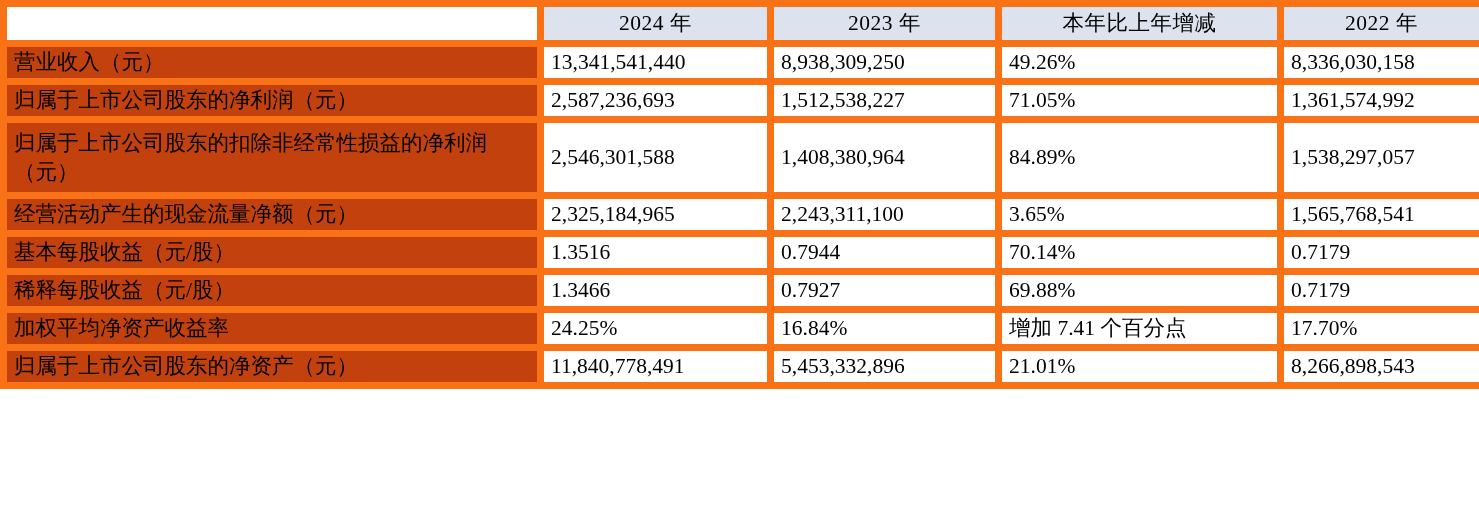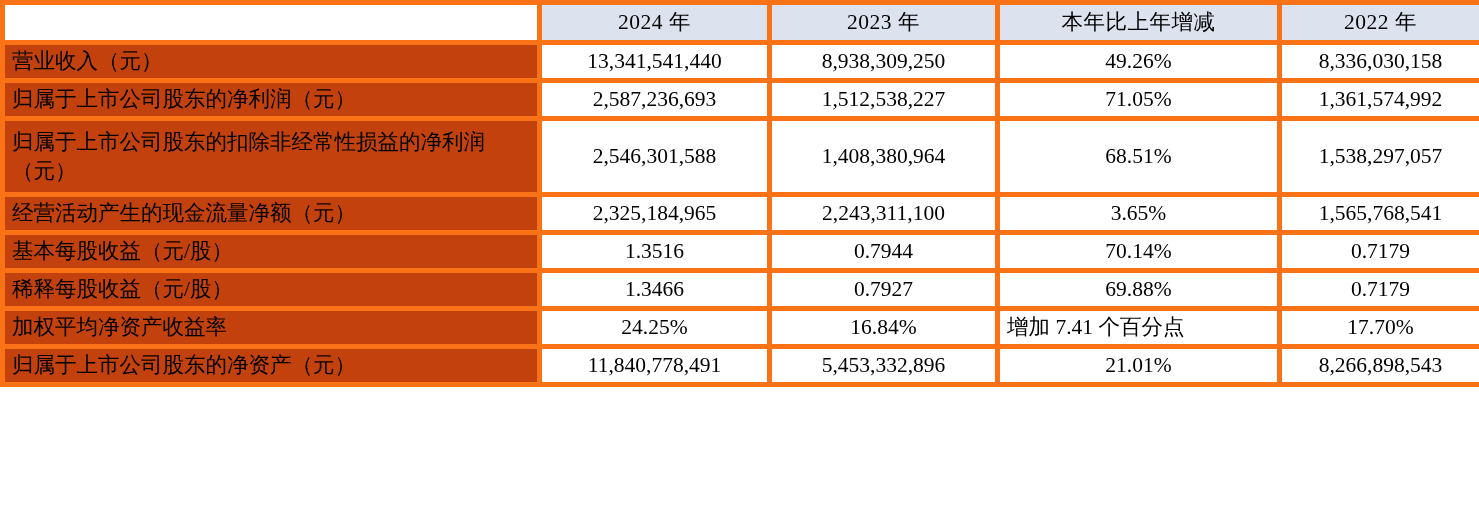--- a/index.html
+++ b/index.html
@@ -26,42 +26,42 @@
     table-layout: fixed;
     font-size: 21.5px;
   }
   table.fin col.c-label { width: 537px; }
   table.fin col.c-y1    { width: 230px; }
   table.fin col.c-y2    { width: 228px; }
   table.fin col.c-chg   { width: 282px; }
   table.fin col.c-y3    { width: 202px; }
 
   table.fin td {
-    border: 5px solid #f97316;
+    border: 7px solid #f97316;
     padding: 0 7px;
     vertical-align: middle;
     line-height: 1.32;
     height: 38px;
     box-sizing: border-box;
     word-break: break-all;
     font-family: Liberation Serif, serif;
   }
   td.hdr {
     background: #dce3ef;
     text-align: center;
     font-weight: normal;
     letter-spacing: 0.5px;
   }
   td.lbl {
     background: #c2410c;
     text-align: left;
   }
   td.num {
     background: #ffffff;
-    text-align: center;
+    text-align: left;
     white-space: nowrap;
   }
   td.num.ctr {
     text-align: left;
   }
   td.blank {
     background: #ffffff;
     border-left: 1px solid #ffffff;
     border-top: 1px solid #ffffff;
   }
@@ -103,21 +103,21 @@
         <td class="num">2,587,236,693</td>
         <td class="num">1,512,538,227</td>
         <td class="num">71.05%</td>
         <td class="num">1,361,574,992</td>
       </tr>
 
       <tr class="two-line">
         <td class="lbl">归属于上市公司股东的扣除非经常性损益的净利润（元）</td>
         <td class="num tall-num">2,546,301,588</td>
         <td class="num tall-num">1,408,380,964</td>
-        <td class="num tall-num">68.51%</td>
+        <td class="num tall-num">84.89%</td>
         <td class="num tall-num">1,538,297,057</td>
       </tr>
 
       <tr>
         <td class="lbl">经营活动产生的现金流量净额（元）</td>
         <td class="num">2,325,184,965</td>
         <td class="num">2,243,311,100</td>
         <td class="num">3.65%</td>
         <td class="num">1,565,768,541</td>
       </tr>

